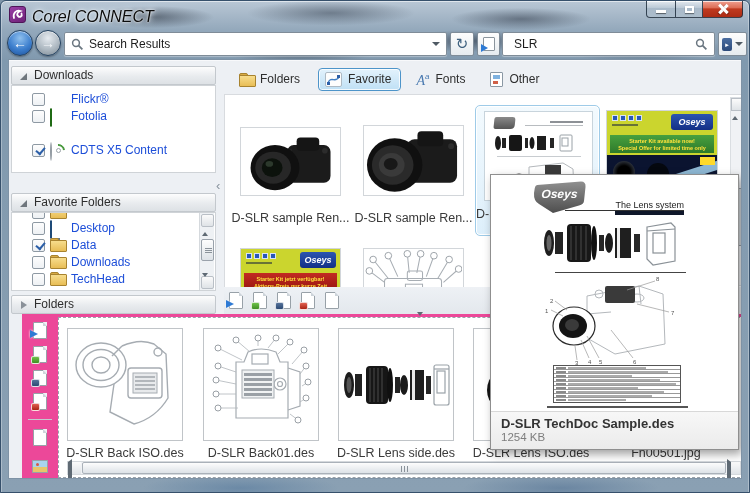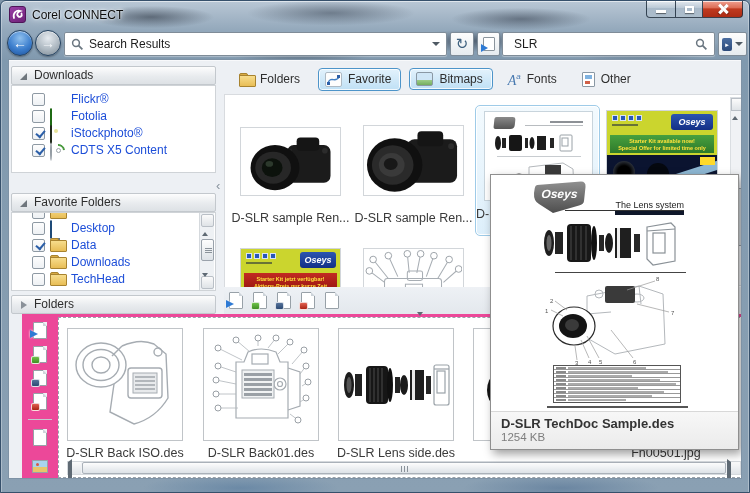--- a/index.html
+++ b/index.html
@@ -19,22 +19,22 @@
       radial-gradient(140px 20px at 240px 487px, rgba(70,110,150,.45), transparent 70%),
       radial-gradient(140px 20px at 560px 487px, rgba(60,95,135,.4), transparent 70%),
       linear-gradient(180deg,#b9c7d5 0%, #93a8bb 6%, #8099ae 12%, #8aa0b3 100%);
     box-shadow: inset 0 1px 0 rgba(255,255,255,.55), inset 1px 0 0 rgba(255,255,255,.3), inset -1px 0 0 rgba(255,255,255,.3);
   }
 
   
   .titlebar { position:absolute; left:0; top:0; right:0; height:28px; }
   .app-logo { position:absolute; left:8px; top:5px; width:17px; height:17px; border-radius:3px;
     background:linear-gradient(145deg,#9a3da6,#6d2277); border:1px solid #4e1558; }
-  .app-title { position:absolute; left:31px; top:7px; font-size:12px; color:#0c0c0c;
-    text-shadow:0 0 5px #e8f0f8, 0 0 2px #ffffff, 0 0 8px #dfe9f2; }
+  .app-title { position:absolute; left:31px; top:7px; font-size:16px; color:#0c0c0c;
+    text-shadow:0 0 5px #e8f0f8, 0 0 2px #ffffff, 0 0 8px #dfe9f2;font-style:italic; }
   .winbtns { position:absolute; top:0; right:6px; display:flex; }
   .wbtn { height:17px; border:1px solid rgba(30,45,60,.85); border-top:none; position:relative;
     background:linear-gradient(180deg, rgba(255,255,255,.6), rgba(205,216,226,.3) 45%, rgba(150,168,184,.25) 46%, rgba(190,205,218,.35));
     box-shadow: inset 0 1px 0 rgba(255,255,255,.7); }
   .wbtn.min { width:29px; border-radius:0 0 0 4px; border-right:none; }
   .wbtn.max { width:28px; }
   .wbtn.close { width:40px; border-radius:0 0 4px 0; border-left:none;
     background:linear-gradient(180deg,#f0a091 0%, #dc6a52 45%, #c03a20 48%, #ad2c14 100%); }
   .glyph-min { position:absolute; left:9px; bottom:4px; width:10px; height:3px; background:#fff; box-shadow:0 1px 1px rgba(0,0,0,.5); }
   .glyph-max { position:absolute; left:9px; top:5px; width:9px; height:7px; border:2px solid #fff; box-shadow:0 1px 1px rgba(0,0,0,.4); }
@@ -267,25 +267,20 @@
       <div class="row" style="top:4px">
         <span class="cb"></span>
         <span class="icon16"></span>
         <span class="lbl">Flickr®</span>
       </div>
       <div class="row" style="top:21px">
         <span class="cb"></span>
         <span class="icon16"><span class="fotolia-ic"></span></span>
         <span class="lbl">Fotolia</span>
       </div>
-      <div class="row" style="top:38px">
-        <span class="cb on"></span>
-        <span class="icon16"><span class="istock-ic"></span></span>
-        <span class="lbl">iStockphoto®</span>
-      </div>
       <div class="row" style="top:55px">
         <span class="cb on"></span>
         <span class="icon16"><span class="disc-ic"></span></span>
         <span class="lbl">CDTS X5 Content</span>
       </div>
     </div>
 
     <div class="phdr" style="top:133px">
       <span class="exp-open"></span>
       <span>Favorite Folders</span>
@@ -336,24 +331,20 @@
       </div>
       <div class="filt active">
         <span class="vec-ic">
           <svg width="15" height="13" viewBox="0 0 15 13" style="position:absolute;left:0;top:0">
             <path d="M2 10 C5 2 9 11 13 4" fill="none" stroke="#3f7ec4" stroke-width="1.4"></path>
             <rect x="1" y="9" width="3" height="3" fill="#2c5fa8"></rect>
               <rect x="11" y="2" width="3" height="3" fill="#2c5fa8"></rect>
           </svg>
         </span>
         <span class="flabel">Favorite</span>
-      </div>
-      <div class="filt active">
-        <span class="bmp-ic"></span>
-        <span class="flabel">Bitmaps</span>
       </div>
       <div class="filt">
         <span class="fonts-ic">A<sup>a</sup></span>
         <span class="flabel">Fonts</span>
       </div>
       <div class="filt">
         <span class="other-ic"></span>
         <span class="flabel">Other</span>
       </div>
     </div>
@@ -609,20 +600,21 @@
             <g fill="none" stroke="#a6acb2" stroke-width="1.3">
               <path d="M60 16 L92 22 L96 60 L70 88 L50 80"></path>
               <rect x="62" y="30" width="26" height="24" rx="3"></rect>
               <path d="M60 34 L38 33 M64 82 L40 82"></path>
             </g>
             <ellipse cx="38" cy="58" rx="27" ry="25" fill="#141414"></ellipse>
             <ellipse cx="36" cy="57" rx="19" ry="17" fill="#2e2e2e"></ellipse>
             <ellipse cx="34" cy="56" rx="10" ry="9" fill="#0d130d"></ellipse>
           </svg>
         </div>
+        <div class="tlabel2" style="left:406px; width:132px">D-SLR Lens ISO.des</div>
 
         <div class="tthumb" style="left:549px">
           <div style="position:absolute;inset:0;background:radial-gradient(circle at 40% 50%, #111 20%, #2c323a 60%, #1a1e24)"></div>
         </div>
         <div class="tlabel2" style="left:541px; width:132px">Fn00501.jpg</div>
 
         <div class="hscroll">
           <div class="hs-btn" style="left:0"><span class="tri-lf"></span></div>
           <div class="hs-thumb"></div>
           <div class="hs-btn" style="right:0"><span class="tri-rt"></span></div>

